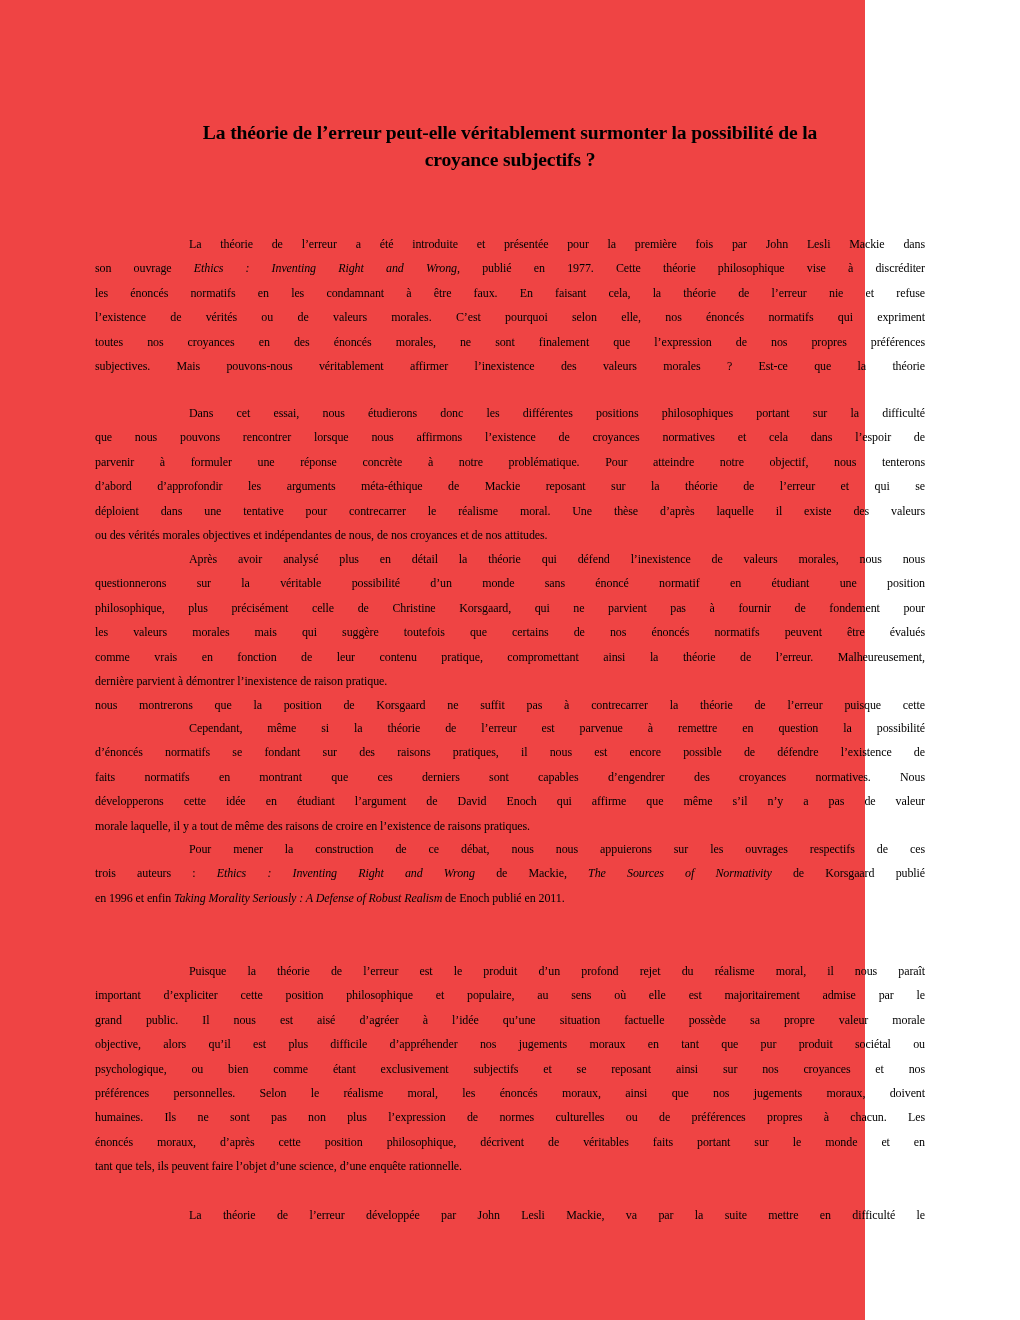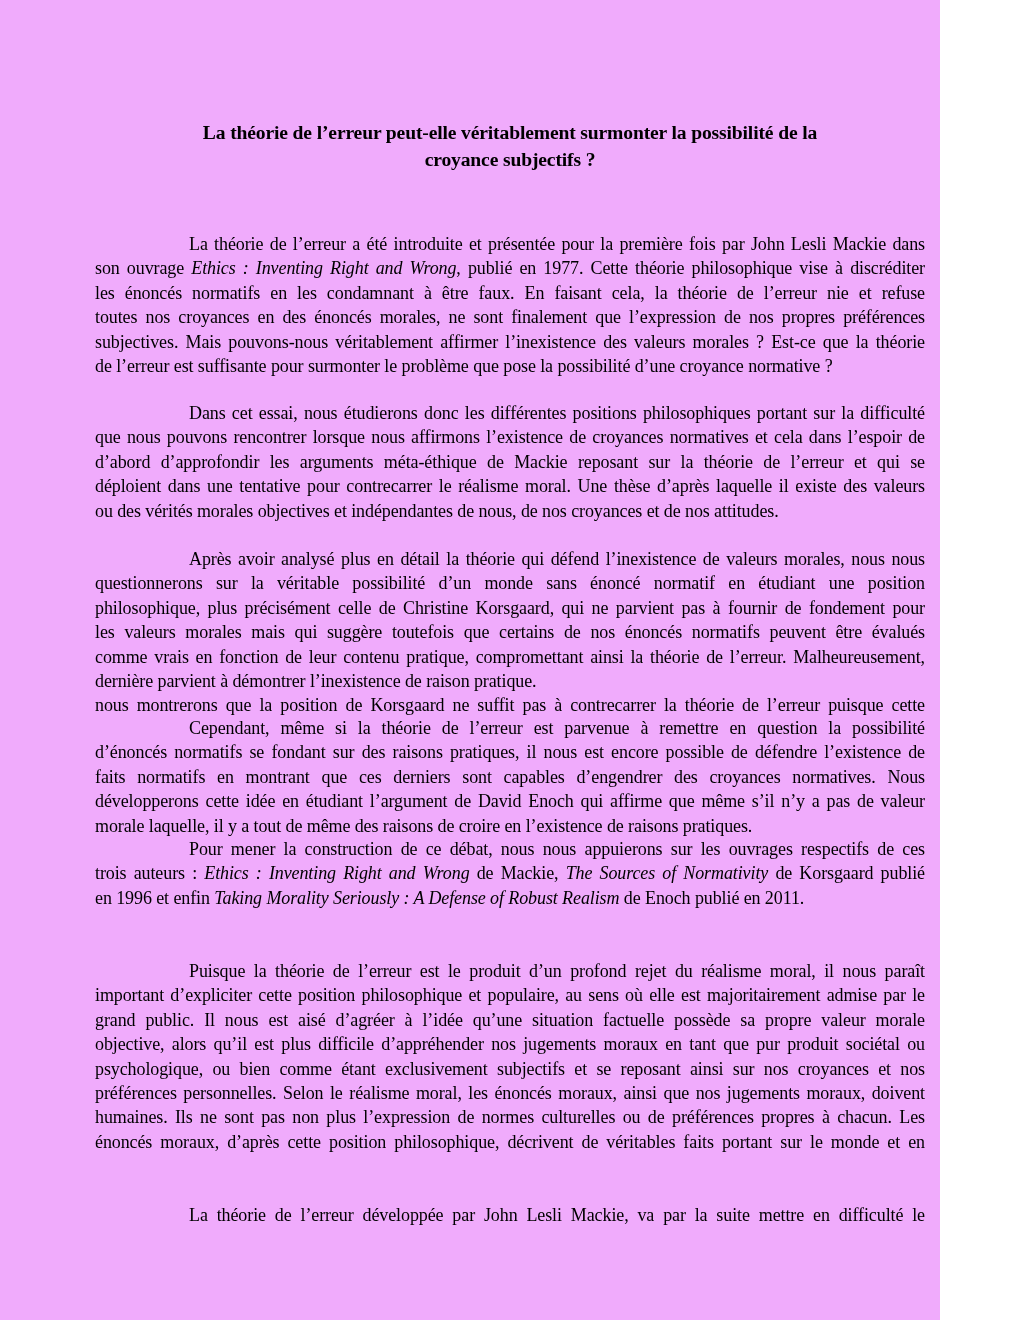--- a/index.html
+++ b/index.html
@@ -1,47 +1,48 @@
 <!DOCTYPE html>
 <html><head>
 <meta charset="utf-8">
 <style>
   html, body { margin: 0; padding: 0; background: #ffffff; }
   body { width: 1020px; height: 1320px; position: relative; overflow: hidden; }
-  .page { position: absolute; left: 0; top: 0; width: 940px; height: 1320px; background: #f0abfc; color: #000;
+  .page { position: absolute; left: 0; top: 0; width: 865px; height: 1320px; background: #ef4444; color: #000;
           font-family: "Liberation Serif", "DejaVu Serif", serif; }
   .title { position: absolute; left: 95px; width: 830px; text-align: center; font-weight: bold;
            font-size: 19.6px; line-height: 27px; top: 119px; letter-spacing: -0.15px; }
   .title .tl { display: block; white-space: nowrap; }
-  .para { position: absolute; left: 95px; width: 830px; font-size: 18px; line-height: 24.4px; letter-spacing: -0.1px; }
+  .para { position: absolute; left: 95px; width: 830px; font-size: 12px; line-height: 24.4px; letter-spacing: -0.1px; }
   .ln { display: block; height: 24.4px; white-space: nowrap; text-align: justify; text-align-last: justify; }
   .ln.last { text-align-last: left; }
   .ln.indent { padding-left: 94px; }
   i { font-style: italic; }
 </style>
 </head>
 <body>
 
 <div class="page">
   <h1 class="title" style="margin:0;">
     <span class="tl">La théorie de l’erreur peut-elle véritablement surmonter la possibilité de la</span>
     <span class="tl">croyance subjectifs ?</span>
   </h1>
 
   <div class="para" style="top:232px;">
       <span class="ln indent">La théorie de l’erreur a été introduite et présentée pour la première fois par John Lesli Mackie dans</span>
       <span class="ln">son ouvrage <i>Ethics : Inventing Right and Wrong</i>, publié en 1977. Cette théorie philosophique vise à discréditer</span>
       <span class="ln">les énoncés normatifs en les condamnant à être faux. En faisant cela, la théorie de l’erreur nie et refuse</span>
+      <span class="ln">l’existence de vérités ou de valeurs morales. C’est pourquoi selon elle, nos énoncés normatifs qui expriment</span>
       <span class="ln">toutes nos croyances en des énoncés morales, ne sont finalement que l’expression de nos propres préférences</span>
       <span class="ln">subjectives. Mais pouvons-nous véritablement affirmer l’inexistence des valeurs morales ? Est-ce que la théorie</span>
-      <span class="ln last">de l’erreur est suffisante pour surmonter le problème que pose la possibilité d’une croyance normative ?</span>
     </div>
   <div class="para" style="top:401px;">
       <span class="ln indent">Dans cet essai, nous étudierons donc les différentes positions philosophiques portant sur la difficulté</span>
       <span class="ln">que nous pouvons rencontrer lorsque nous affirmons l’existence de croyances normatives et cela dans l’espoir de</span>
+      <span class="ln">parvenir à formuler une réponse concrète à notre problématique. Pour atteindre notre objectif, nous tenterons</span>
       <span class="ln">d’abord d’approfondir les arguments méta-éthique de Mackie reposant sur la théorie de l’erreur et qui se</span>
       <span class="ln">déploient dans une tentative pour contrecarrer le réalisme moral. Une thèse d’après laquelle il existe des valeurs</span>
       <span class="ln last">ou des vérités morales objectives et indépendantes de nous, de nos croyances et de nos attitudes.</span>
     </div>
   <div class="para" style="top:547px;">
       <span class="ln indent">Après avoir analysé plus en détail la théorie qui défend l’inexistence de valeurs morales, nous nous</span>
       <span class="ln">questionnerons sur la véritable possibilité d’un monde sans énoncé normatif en étudiant une position</span>
       <span class="ln">philosophique, plus précisément celle de Christine Korsgaard, qui ne parvient pas à fournir de fondement pour</span>
       <span class="ln">les valeurs morales mais qui suggère toutefois que certains de nos énoncés normatifs peuvent être évalués</span>
       <span class="ln">comme vrais en fonction de leur contenu pratique, compromettant ainsi la théorie de l’erreur. Malheureusement,</span>
@@ -62,17 +63,18 @@
     </div>
   <div class="para" style="top:959px;">
       <span class="ln indent">Puisque la théorie de l’erreur est le produit d’un profond rejet du réalisme moral, il nous paraît</span>
       <span class="ln">important d’expliciter cette position philosophique et populaire, au sens où elle est majoritairement admise par le</span>
       <span class="ln">grand public. Il nous est aisé d’agréer à l’idée qu’une situation factuelle possède sa propre valeur morale</span>
       <span class="ln">objective, alors qu’il est plus difficile d’appréhender nos jugements moraux en tant que pur produit sociétal ou</span>
       <span class="ln">psychologique, ou bien comme étant exclusivement subjectifs et se reposant ainsi sur nos croyances et nos</span>
       <span class="ln">préférences personnelles. Selon le réalisme moral, les énoncés moraux, ainsi que nos jugements moraux, doivent</span>
       <span class="ln">humaines. Ils ne sont pas non plus l’expression de normes culturelles ou de préférences propres à chacun. Les</span>
       <span class="ln">énoncés moraux, d’après cette position philosophique, décrivent de véritables faits portant sur le monde et en</span>
+      <span class="ln last">tant que tels, ils peuvent faire l’objet d’une science, d’une enquête rationnelle.</span>
     </div>
   <div class="para" style="top:1203px;">
       <span class="ln indent">La théorie de l’erreur développée par John Lesli Mackie, va par la suite mettre en difficulté le</span>
     </div>
 </div>
 
 </body></html>

